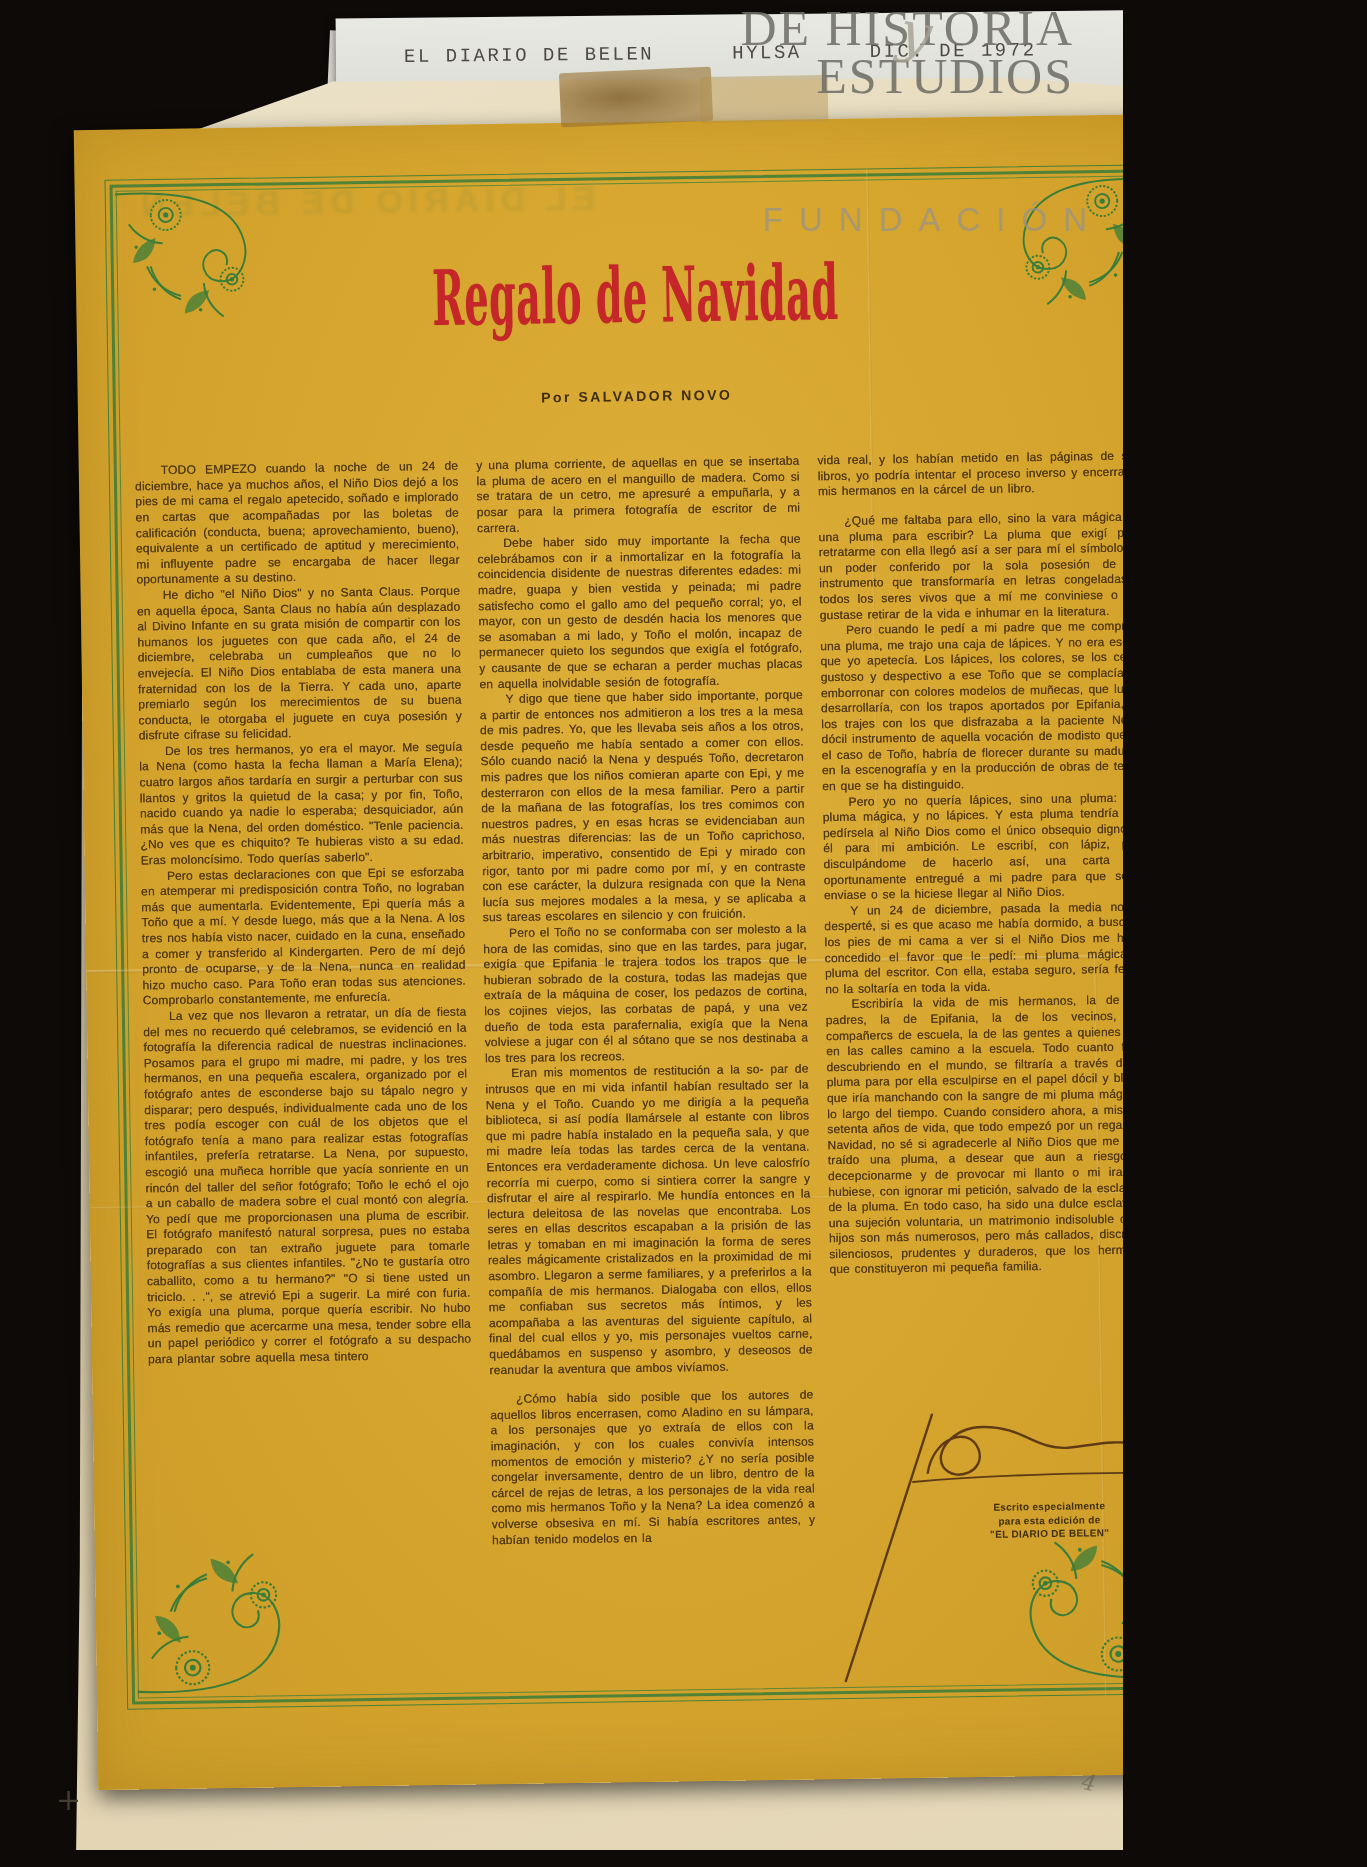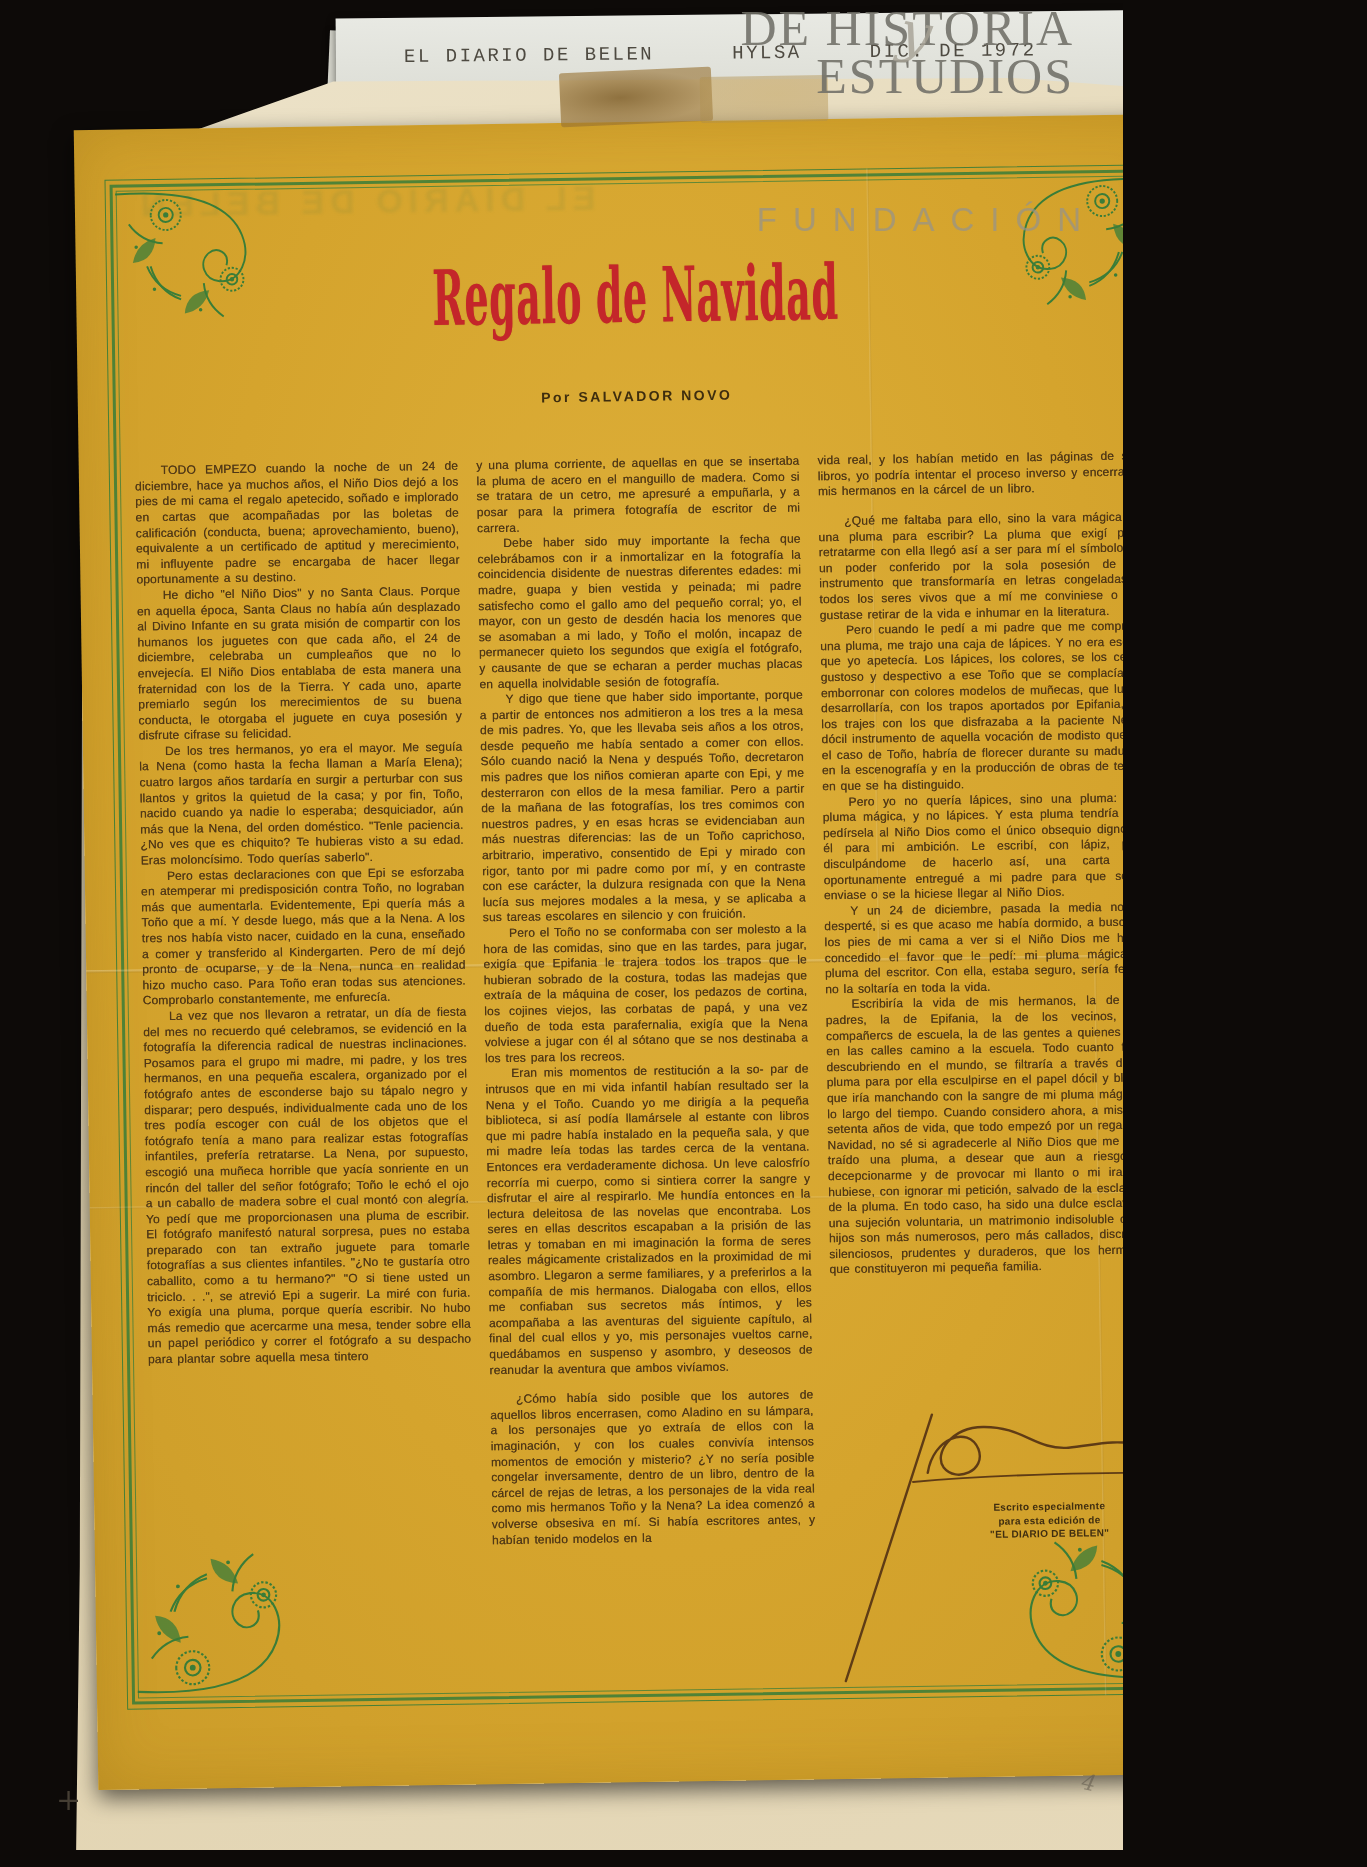--- a/index.html
+++ b/index.html
@@ -64,21 +64,21 @@
   .tape1{position:absolute;left:560px;top:70px;width:152px;height:54px;z-index:6;
          transform:rotate(-2.5deg);border-radius:3px;
          background:radial-gradient(ellipse at 40% 50%,rgba(120,86,30,.8),rgba(150,112,48,.6) 70%);}
   .tape2{position:absolute;left:700px;top:76px;width:128px;height:46px;z-index:6;
          transform:rotate(-1deg);border-radius:3px;
          background:radial-gradient(ellipse at 60% 40%,rgba(190,158,92,.55),rgba(170,138,72,.4));}
   
   .watermark{position:absolute;top:4px;right:49px;z-index:12;text-align:right;
          font-family:"Liberation Serif",serif;font-size:50px;line-height:48px;
          letter-spacing:2px;color:rgba(112,110,102,.88);pointer-events:none;}
-  .foundation{position:absolute;top:201px;right:26px;z-index:12;
+  .foundation{position:absolute;top:201px;right:20px;z-index:12;
          font-family:"Liberation Sans",sans-serif;font-size:33px;letter-spacing:16px;
          color:rgba(150,147,138,.72);pointer-events:none;}
   .slim-script{position:absolute;left:1122px;top:226px;z-index:12;
          font-family:"DejaVu Serif",serif;font-style:italic;font-size:46px;
          transform:rotate(-6deg) skewX(-6deg);color:rgba(152,148,138,.78);pointer-events:none;}
   .pencil{position:absolute;z-index:13;font-family:"DejaVu Serif",serif;color:#6f6a5f;}
   .pencil-flourish{left:900px;top:0px;font-size:56px;font-style:italic;
          transform:rotate(10deg);color:rgba(165,160,148,.8);}
   .pencil-frac{left:1198px;top:86px;font-size:28px;font-style:italic;transform:rotate(-14deg);
          color:#5f594e;}

